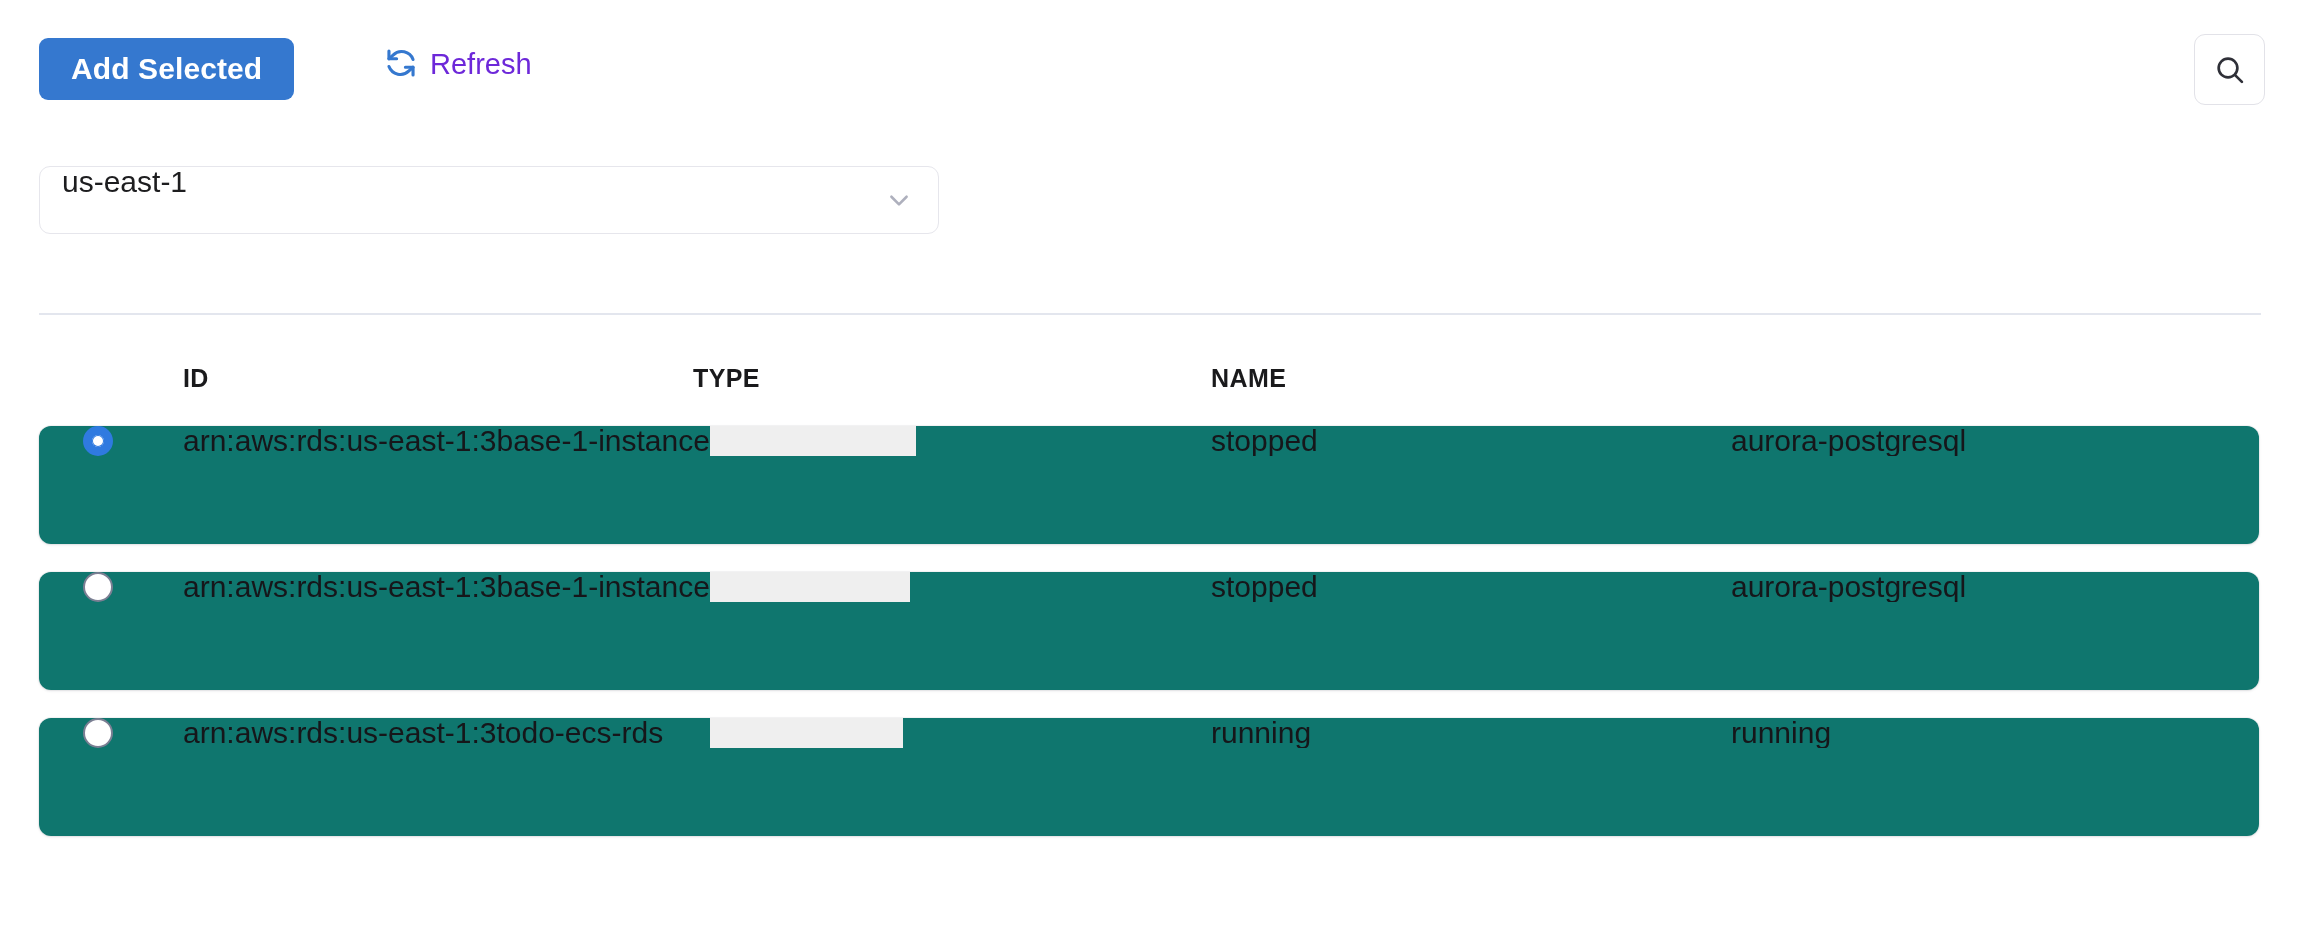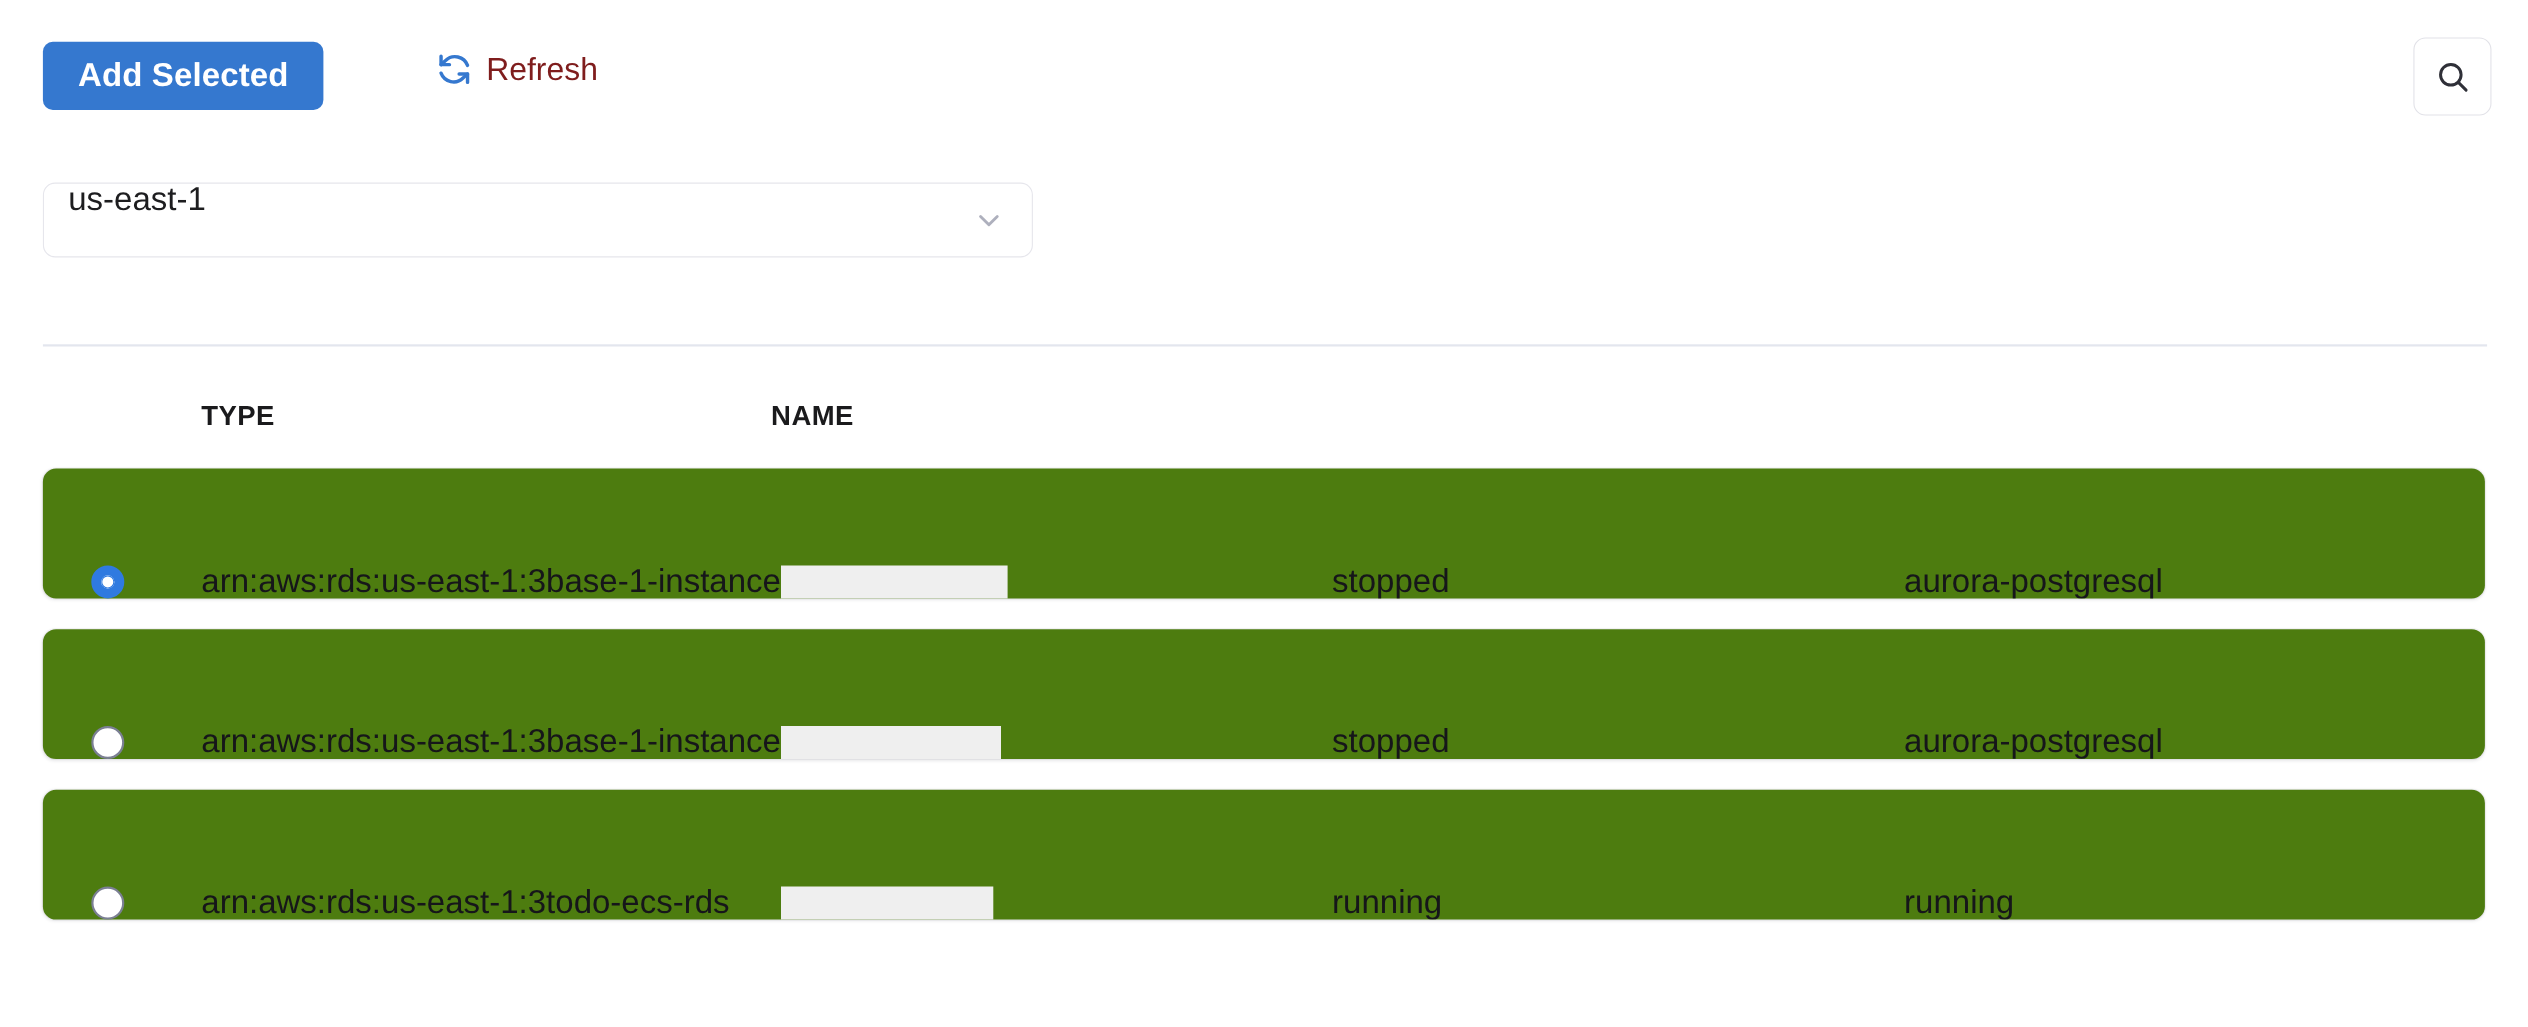--- a/index.html
+++ b/index.html
@@ -46,29 +46,29 @@
     font-family: "Liberation Sans", sans-serif;
     letter-spacing: 0.1px;
     cursor: pointer;
     line-height: 62px;
     text-align: center;
     white-space: nowrap;
   }
 
   .btn-link {
     position: absolute;
-    left: 396px;
+    left: 384px;
     top: 46px;
     display: flex;
     align-items: center;
     gap: 12px;
     background: transparent;
     border: none;
     padding: 0;
-    color: #7f1d1d;
+    color: #6d28d9;
     font-size: 29px;
     font-family: "Liberation Sans", sans-serif;
     cursor: pointer;
     white-space: nowrap;
   }
   .btn-link .refresh-ico {
     display: block;
     width: 34px;
     height: 34px;
     flex: 0 0 34px;
@@ -160,24 +160,24 @@
     white-space: nowrap;
   }
 
   .col-radio { flex: 0 0 144px; }
   .col-id    { flex: 0 0 510px; }
   .col-name  { flex: 0 0 518px; }
   .col-type  { flex: 0 0 520px; }
 
   .row {
     display: flex;
-    align-items: flex-end;
+    align-items: flex-start;
     height: 118px;
     margin: 0 39px 28px 39px;
-    background: #4d7c0f;
+    background: #0f766e;
     border-radius: 12px;
     box-shadow: 0 1px 3px rgba(16,24,40,0.10), 0 0 0 1px rgba(16,24,40,0.045);
     padding: 0;
     cursor: pointer;
   }
 
   .cell-radio {
     flex: 0 0 144px;
     display: flex;
     align-items: center;
@@ -274,20 +274,21 @@
       </span>
     </div>
   </div>
 
   <div class="divider"></div>
 
   <div class="table">
 
     <div class="thead">
       <div class="col-radio"></div>
+      <div class="th col-id">ID</div>
       <div class="th col-name">TYPE</div>
       <div class="th">NAME</div>
     </div>
 
     <div class="row">
       <div class="cell-radio">
         <span class="radio checked"></span>
       </div>
       <div class="cell cell-id">
         <span class="id-text">arn:aws:rds:us-east-1:3</span>

